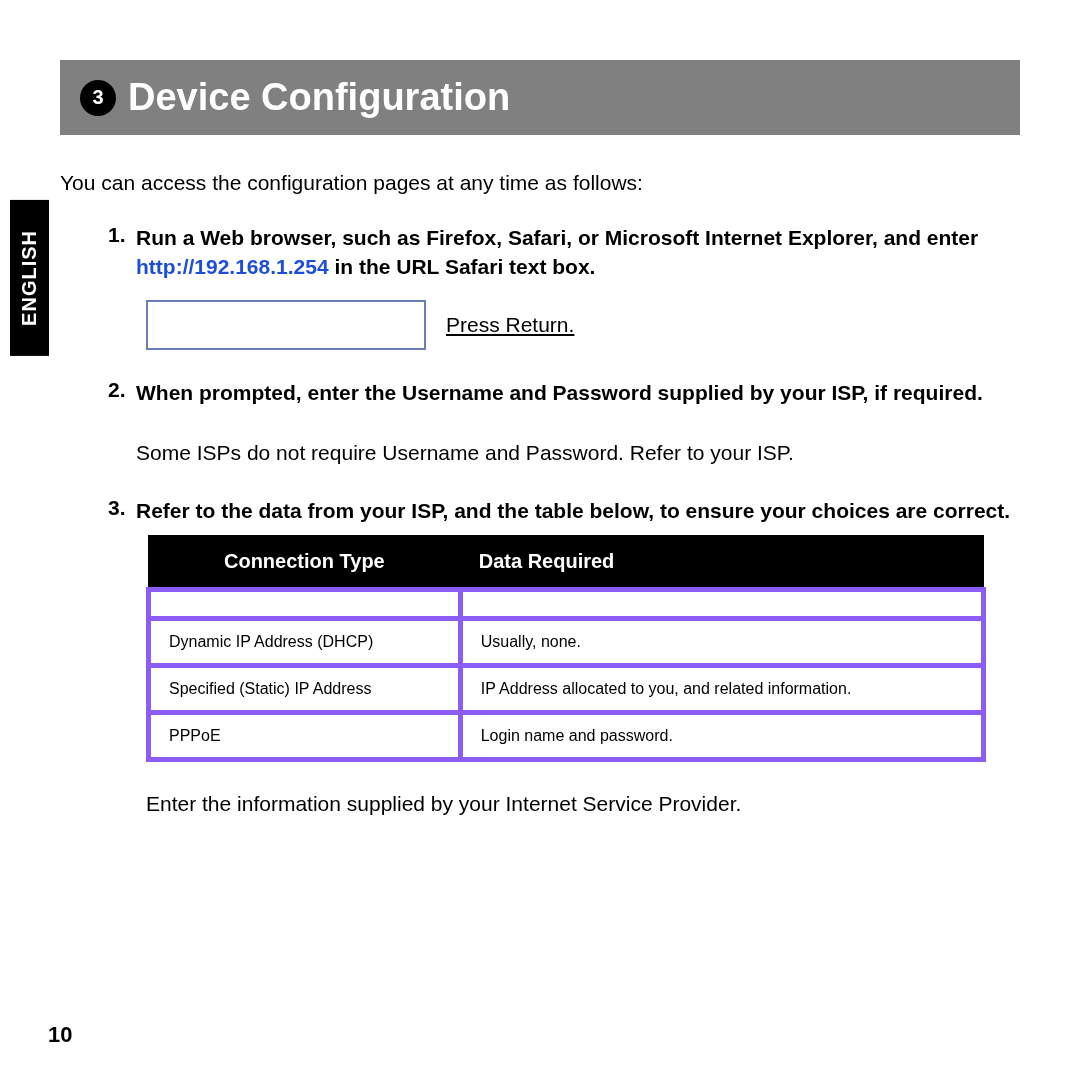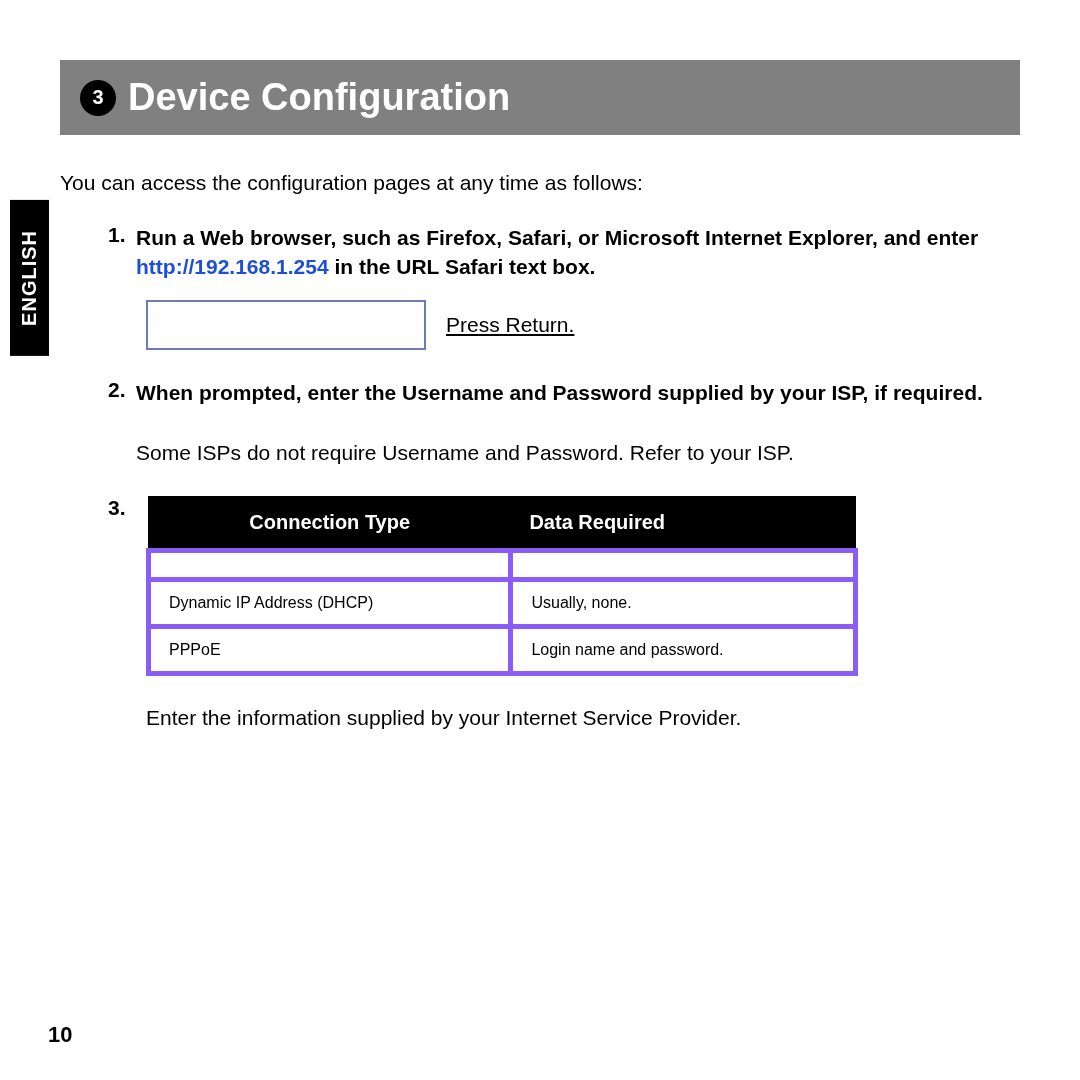--- a/index.html
+++ b/index.html
@@ -13,21 +13,21 @@
   .content { padding-left: 48px; }
   ol.steps { list-style: none; counter-reset: step; }
   ol.steps > li { counter-increment: step; margin-bottom: 28px; font-size: 21px; position: relative; padding-left: 28px; }
   ol.steps > li::before { content: counter(step) "."; position: absolute; left: 0; font-weight: bold; }
   .step-head { font-weight: bold; line-height: 1.4; }
   .url-link { color: #1d4ed8; font-weight: bold; }
   .url-row { display: flex; align-items: center; gap: 20px; margin-top: 18px; margin-left: 10px; }
   .url-box { width: 280px; height: 50px; border: 2px solid #6b7db3; background: #fff; }
   .press-return { font-size: 21px; text-decoration: underline; }
   .step-sub { font-size: 21px; margin-top: 31px; line-height: 1.4; }
-  table.conn { border-collapse: collapse; width: 712px; margin: 10px 0 0 10px; }
+  table.conn { border-collapse: collapse; width: 840px; margin: 10px 0 0 10px; }
   table.conn th { background: #000; color: #fff; font-weight: bold; font-size: 20px; padding: 14px 18px; text-align: left; border: 1px solid #000; }
   table.conn th:first-child { text-align: center; }
   table.conn td { border: 5px solid #8b5cf6; padding: 12px 18px; font-size: 16px; }
   .table-gap td { border-left: 1px solid #000; border-right: 1px solid #000; border-bottom: 1px solid #000; height: 6px; padding: 0; }
   .closing { font-size: 21px; margin-top: 30px; margin-left: 10px; }
   .page-num { position: absolute; bottom: 32px; left: 48px; font-size: 22px; font-weight: bold; }
 </style>
 </head>
 <body>
 
@@ -54,38 +54,43 @@
           <div class="press-return">Press Return.</div>
         </div>
       </li>
 
       <li>
         <span class="step-head">When prompted, enter the Username and Password supplied by your ISP, if required.</span>
         <div class="step-sub">Some ISPs do not require Username and Password. Refer to your ISP.</div>
       </li>
 
       <li>
+        <span class="step-head">Refer to the data from your ISP, and the table below, to ensure your choices are correct.</span>
 
         <table class="conn">
           <thead>
             <tr>
               <th>Connection Type</th>
               <th>Data Required</th>
             </tr>
           </thead>
           <tbody>
             <tr class="table-gap">
                 <td></td>
                 <td></td>
               </tr>
             <tr>
               <td>Dynamic IP Address (DHCP)</td>
               <td>Usually, none.</td>
             </tr>
             <tr>
+              <td>Specified (Static) IP Address</td>
+              <td>IP Address allocated to you, and related information.</td>
+            </tr>
+            <tr>
               <td>PPPoE</td>
               <td>Login name and password.</td>
             </tr>
           </tbody>
         </table>
 
         <div class="closing">Enter the information supplied by your Internet Service Provider.</div>
       </li>
 
     </ol>

